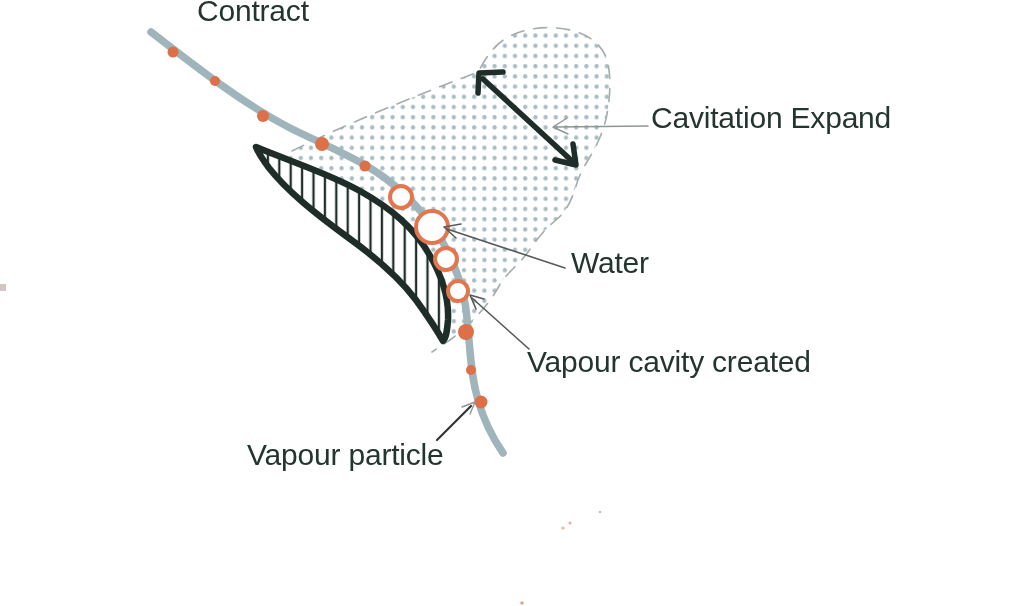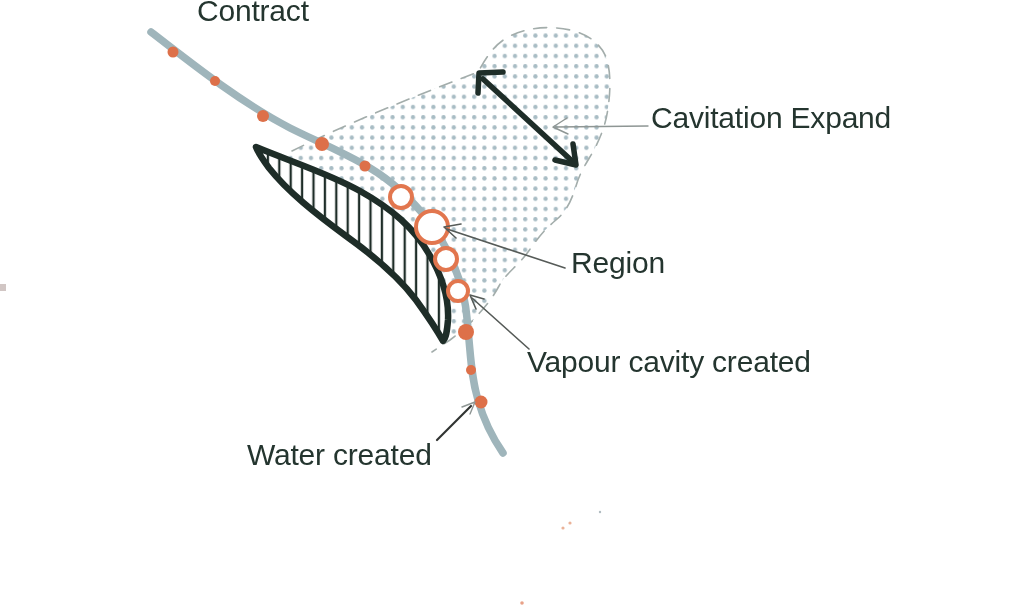--- a/index.html
+++ b/index.html
@@ -186,16 +186,16 @@
       <rect x="0" y="284" width="6" height="7" fill="#b9a8a4"></rect>
       <circle cx="570" cy="523" r="1.6" fill="#e08a62"></circle>
       <circle cx="563" cy="528" r="1.6" fill="#e08a62"></circle>
       <circle cx="600" cy="512" r="1.2" fill="#8899a0"></circle>
       <circle cx="522" cy="603" r="1.8" fill="#dd7049"></circle>
     </g>
   </svg>
 
   <div class="lbl lbl-contract">Contract</div>
   <div class="lbl lbl-cavitation">Cavitation Expand</div>
-  <div class="lbl lbl-expand">Region</div>
+  <div class="lbl lbl-expand">Water</div>
   <div class="lbl lbl-vapour">Vapour cavity created</div>
-  <div class="lbl lbl-water">Water created</div>
+  <div class="lbl lbl-water">Vapour particle</div>
 </div>
 
 </body></html>

